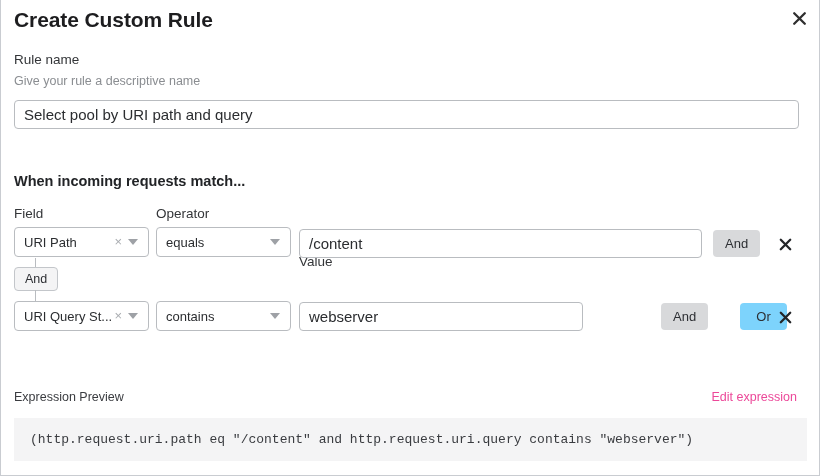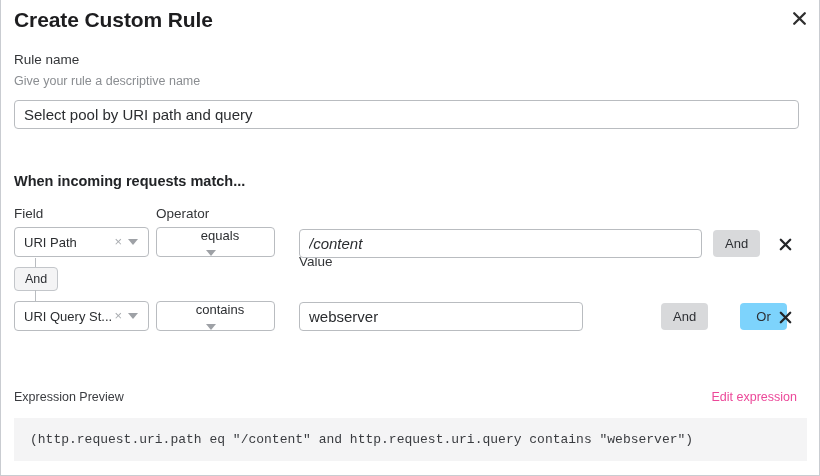--- a/index.html
+++ b/index.html
@@ -123,23 +123,23 @@
     border-left: 5.5px solid transparent;
     border-right: 5.5px solid transparent;
     border-top: 6.5px solid #9ea1a6;
     margin-right: 10px;
   }
 
   
   .r1 { top: 227px; }
   .r2 { top: 301px; }
   .c-field    { left: 13px;  width: 135px; }
-  .c-operator { left: 155px; width: 119px; flex-direction: column; }
-
-  #value-1 { left: 298px; top: 229px; width: 403px; font-style: italic; }
+  .c-operator { left: 155px; width: 135px; }
+
+  #value-1 { left: 298px; top: 229px; width: 403px; }
   #value-2 { left: 298px; top: 302px; width: 284px; }
 
   
   .logic-btn {
     position: absolute;
     box-sizing: border-box;
     height: 27px;
     min-width: 47px;
     border: none;
     border-radius: 4px;

